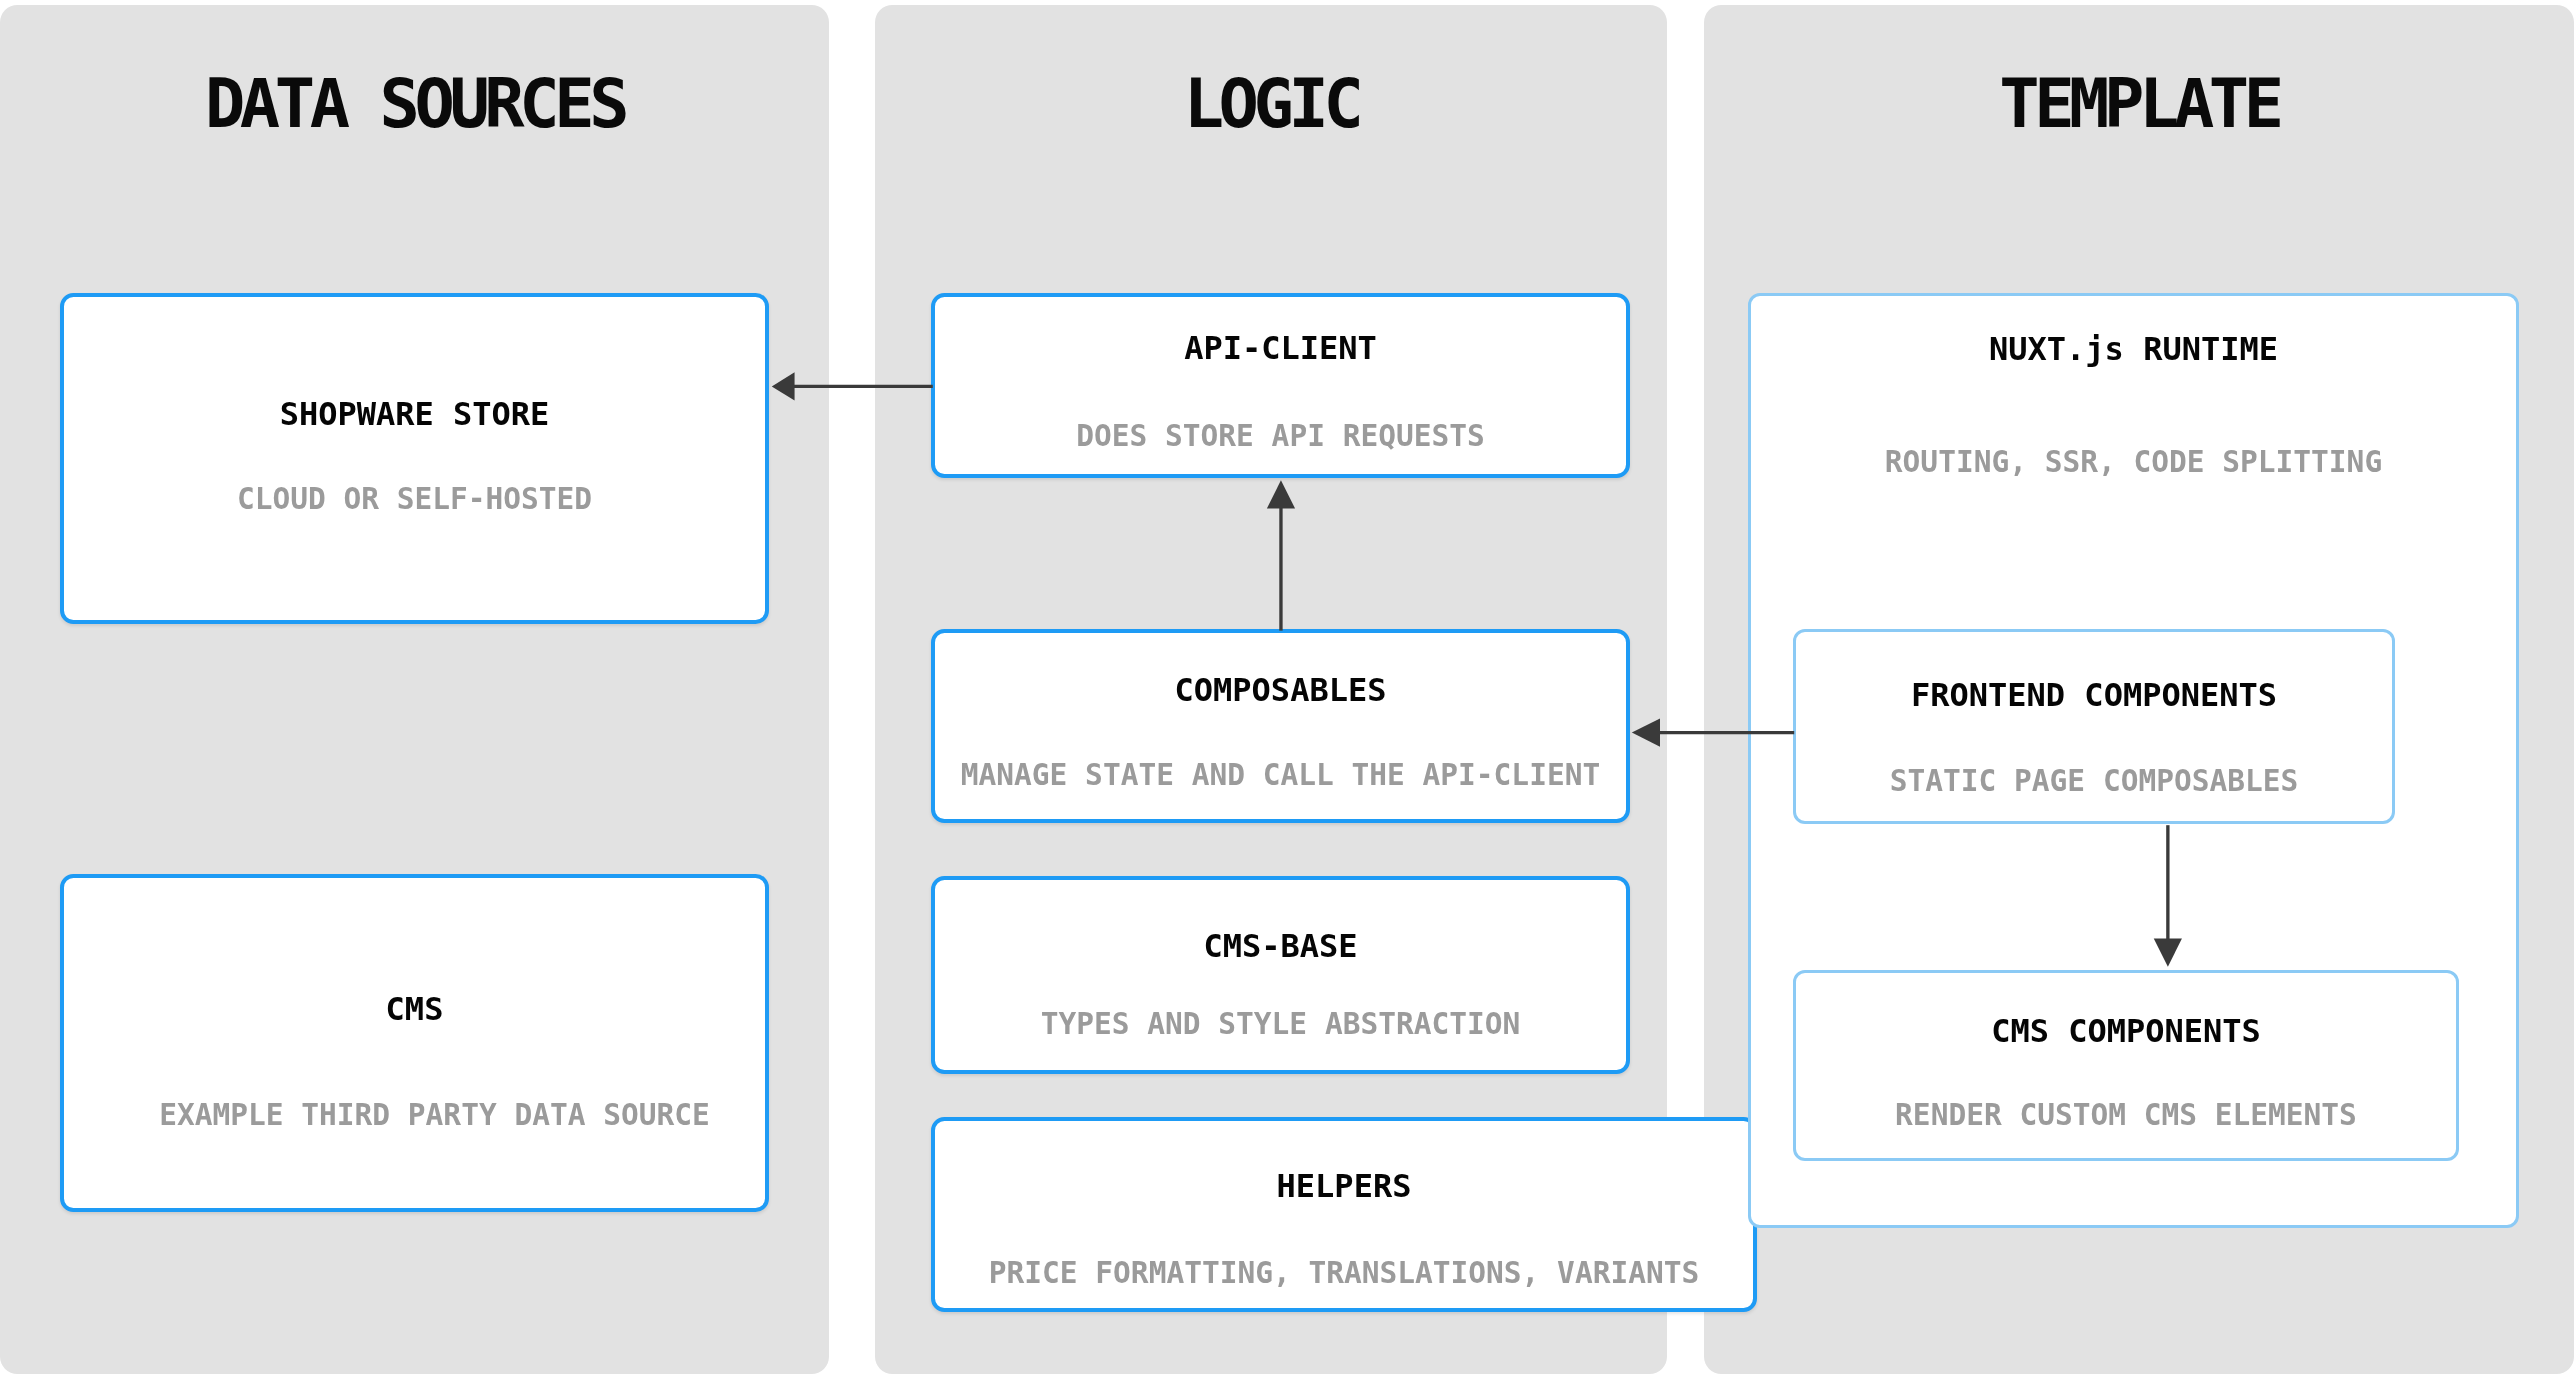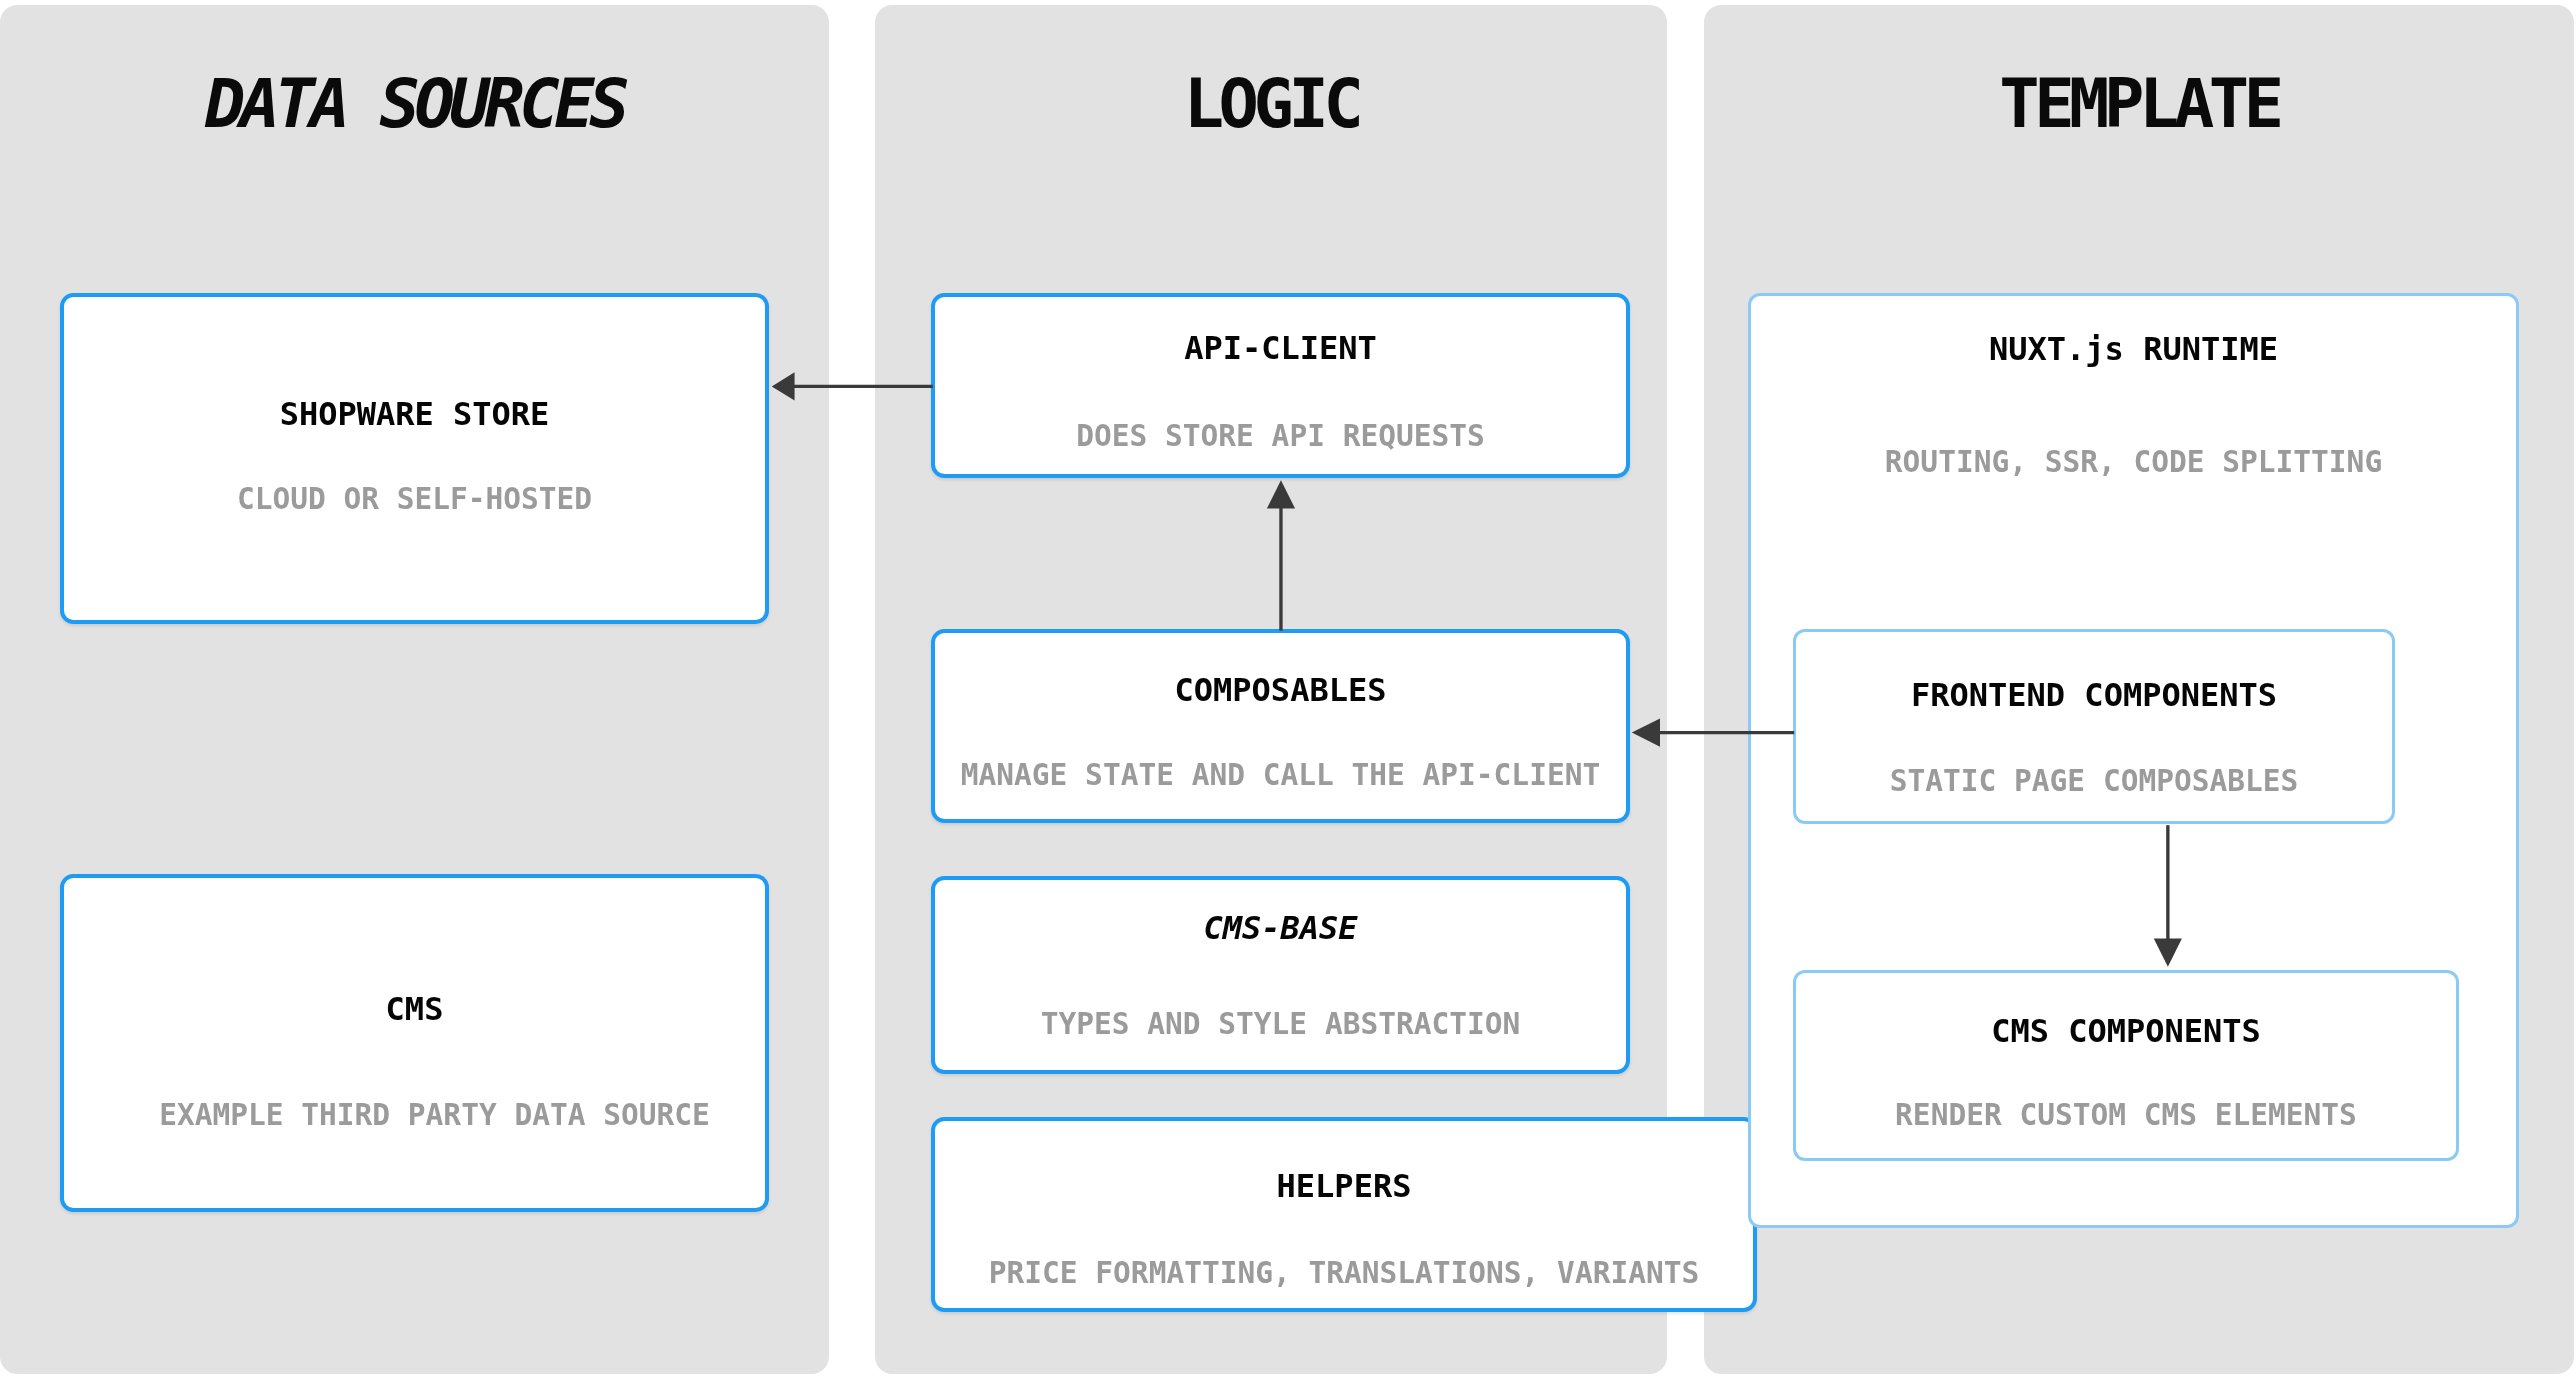--- a/index.html
+++ b/index.html
@@ -62,21 +62,21 @@
 </style>
 </head>
 <body>
 
 <div class="canvas">
 
   <div class="panel" style="left:0;width:829px;"></div>
   <div class="panel" style="left:875px;width:792px;"></div>
   <div class="panel" style="left:1704px;width:870px;"></div>
 
-  <div class="col-header" style="left:0;width:829px;font-style:italic;">DATA SOURCES</div>
+  <div class="col-header" style="left:0;width:829px;">DATA SOURCES</div>
   <div class="col-header" style="left:875px;width:792px;">LOGIC</div>
   <div class="col-header" style="left:1704px;width:870px;">TEMPLATE</div>
 
   <div class="box strong" style="left:60px;top:293px;width:709px;height:331px;">
     <div class="box-title" style="top:96px;">SHOPWARE STORE</div>
     <div class="box-sub" style="top:188px;">CLOUD OR SELF-HOSTED</div>
   </div>
 
   <div class="box strong" style="left:60px;top:874px;width:709px;height:338px;">
     <div class="box-title" style="top:110px;">CMS</div>
@@ -87,21 +87,21 @@
     <div class="box-title" style="top:30px;">API-CLIENT</div>
     <div class="box-sub" style="top:125px;">DOES STORE API REQUESTS</div>
   </div>
 
   <div class="box strong" style="left:931px;top:629px;width:699px;height:194px;">
     <div class="box-title" style="top:36px;">COMPOSABLES</div>
     <div class="box-sub" style="top:128px;">MANAGE STATE AND CALL THE API-CLIENT</div>
   </div>
 
   <div class="box strong" style="left:931px;top:876px;width:699px;height:198px;">
-    <div class="box-title" style="top:27px;font-style:italic;">CMS-BASE</div>
+    <div class="box-title" style="top:45px;">CMS-BASE</div>
     <div class="box-sub" style="top:130px;">TYPES AND STYLE ABSTRACTION</div>
   </div>
 
   <div class="box strong" style="left:931px;top:1117px;width:826px;height:195px;">
     <div class="box-title" style="top:44px;">HELPERS</div>
     <div class="box-sub" style="top:138px;">PRICE FORMATTING, TRANSLATIONS, VARIANTS</div>
   </div>
 
   <div class="box light" style="left:1748px;top:293px;width:771px;height:935px;">
     <div class="box-title" style="top:32px;">NUXT.js RUNTIME</div>

